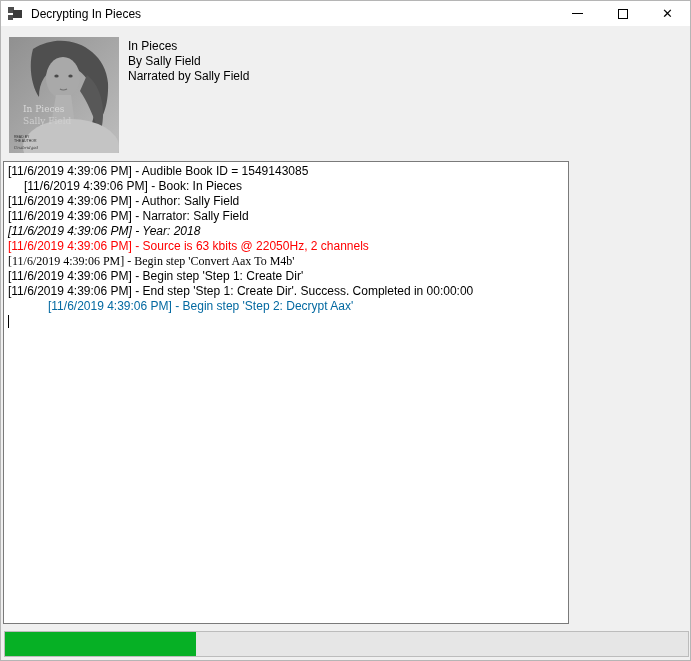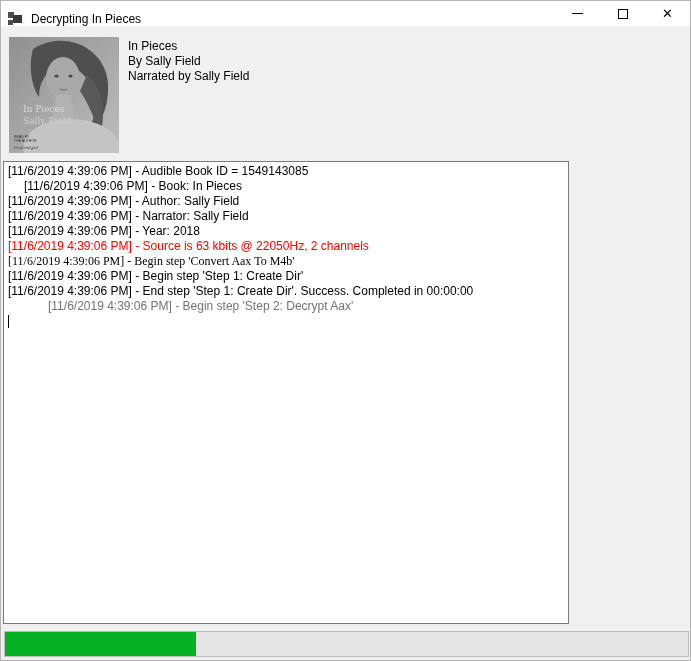--- a/index.html
+++ b/index.html
@@ -13,21 +13,21 @@
     width: 691px; height: 661px;
     border: 1px solid #b5b5b5;
     background: #f0f0f0;
     position: relative;
   }
   
   .titlebar {
     height: 25px;
     background: #ffffff;
     display: flex;
-    align-items: flex-end;
+    align-items: center;
     position: relative;
   }
   .app-icon { width: 15px; height: 15px; margin-left: 7px; flex: 0 0 auto; }
   .title-text {
     font-size: 12px;
     color: #000000;
     margin-left: 8px;
     white-space: nowrap;
     flex: 1 1 auto;
   }
@@ -147,26 +147,26 @@
       <div>Narrated by Sally Field</div>
     </div>
   </div>
 
   <div class="log-box">
     <div>
         <div class="log-line" style="color: rgb(0, 0, 0);">[11/6/2019 4:39:06 PM] - Audible Book ID = 1549143085</div>
         <div class="log-line" style="color: rgb(0, 0, 0); padding-left: 16px;">[11/6/2019 4:39:06 PM] - Book: In Pieces</div>
         <div class="log-line" style="color: rgb(0, 0, 0);">[11/6/2019 4:39:06 PM] - Author: Sally Field</div>
         <div class="log-line" style="color: rgb(0, 0, 0);">[11/6/2019 4:39:06 PM] - Narrator: Sally Field</div>
-        <div class="log-line" style="color: rgb(0, 0, 0);">[11/6/2019 4:39:06 PM] - Year: 2018</div>
+        <div class="log-line" style="color: rgb(0, 0, 0); font-style: italic;">[11/6/2019 4:39:06 PM] - Year: 2018</div>
         <div class="log-line" style="color: rgb(255, 0, 0);">[11/6/2019 4:39:06 PM] - Source is 63 kbits @ 22050Hz, 2 channels</div>
         <div class="log-line" style="color: rgb(0, 0, 0); font-family: Liberation Serif, serif;">[11/6/2019 4:39:06 PM] - Begin step 'Convert Aax To M4b'</div>
         <div class="log-line" style="color: rgb(0, 0, 0);">[11/6/2019 4:39:06 PM] - Begin step 'Step 1: Create Dir'</div>
         <div class="log-line" style="color: rgb(0, 0, 0);">[11/6/2019 4:39:06 PM] - End step 'Step 1: Create Dir'. Success. Completed in 00:00:00</div>
-        <div class="log-line" style="color: #737373; padding-left: 40px;">[11/6/2019 4:39:06 PM] - Begin step 'Step 2: Decrypt Aax'</div>
+        <div class="log-line" style="color: #0369a1; padding-left: 40px;">[11/6/2019 4:39:06 PM] - Begin step 'Step 2: Decrypt Aax'</div>
       </div>
     <div class="caret"></div>
   </div>
 
   <div class="progress-track" style="background: rgb(230, 230, 230);">
     <div class="progress-fill" style="width: 28%; background: rgb(6, 176, 37);"></div>
   </div>
 
 </div>
 

